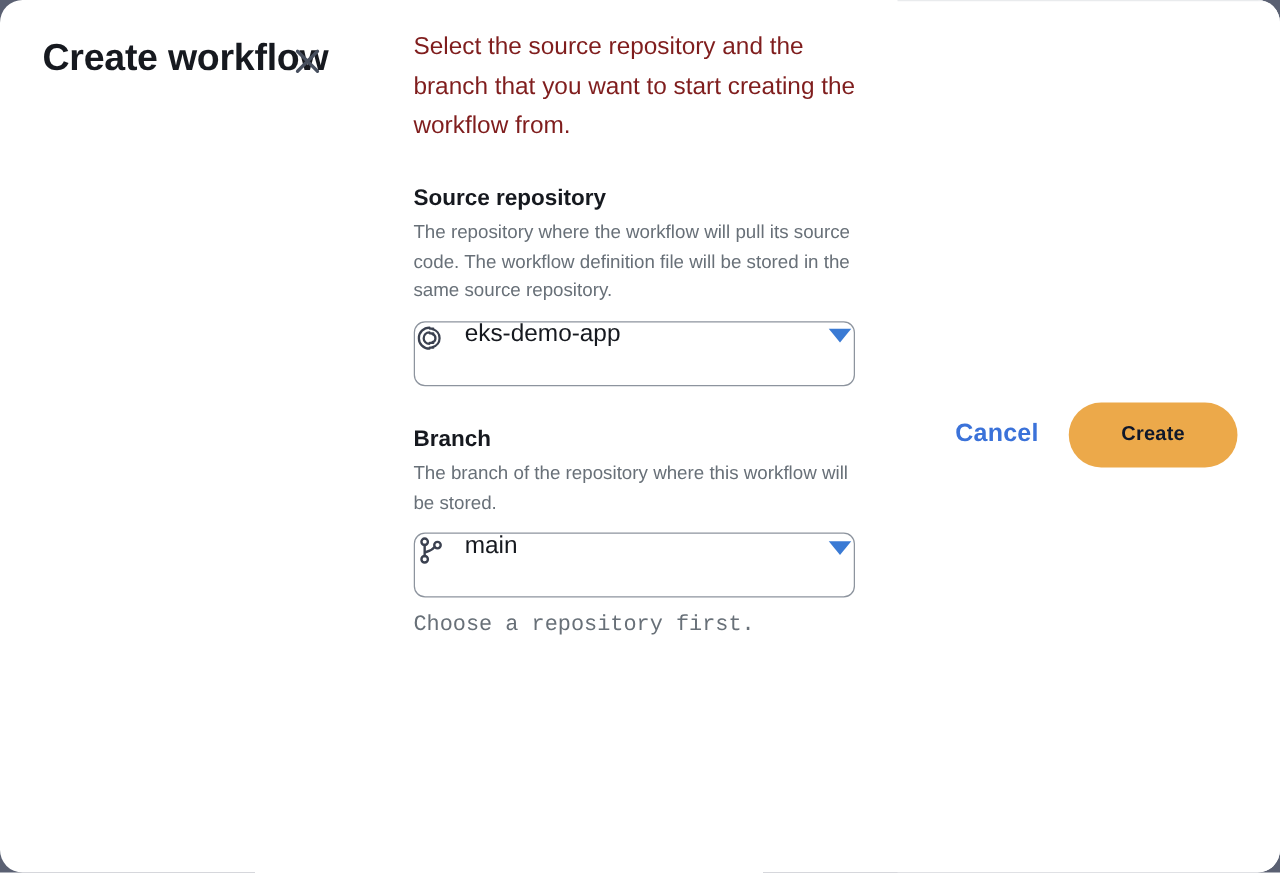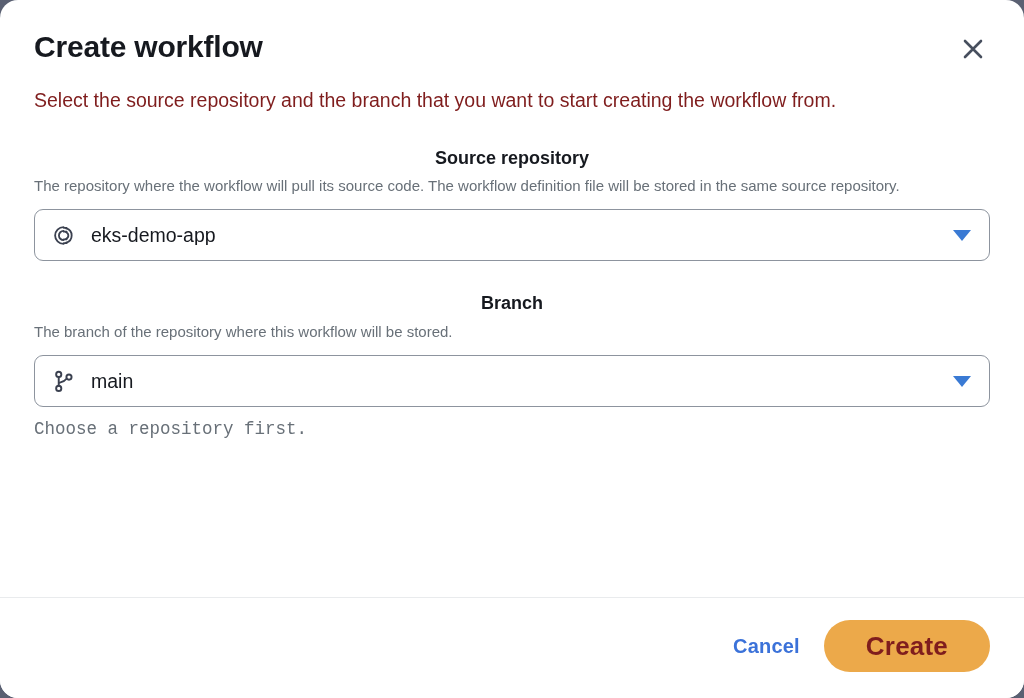--- a/index.html
+++ b/index.html
@@ -19,21 +19,21 @@
   .modal {
     position: absolute;
     left: 0;
     top: 0;
     width: 1024px;
     height: 698px;
     background: #ffffff;
     border-radius: 18px;
     box-sizing: border-box;
     display: flex;
-    flex-direction: column;
+    flex-direction: row;
     overflow: hidden;
   }
 
   
   .modal-header {
     position: relative;
     padding: 30px 34px 0 34px;
     flex: 0 0 auto;
   }
   .modal-title {
@@ -79,21 +79,20 @@
     margin-top: 29px;
   }
   .field-group.second {
     margin-top: 30px;
   }
   .field-label {
     font-size: 18px;
     font-weight: bold;
     color: #16191f;
     line-height: 1.35;
-    text-align: center;
   }
   .field-desc {
     font-size: 15px;
     color: #687078;
     line-height: 1.57;
     margin-top: 4px;
     max-width: 960px;
   }
   .field-hint {
     font-size: 17.5px;
@@ -105,22 +104,21 @@
 
   
   .select-control {
     position: relative;
     margin-top: 12px;
     height: 52px;
     border: 1px solid #8d949e;
     border-radius: 9px;
     background: #ffffff;
     display: flex;
-    align-items: center;
-    padding: 0 16px;
+    padding: 0 0;
     box-sizing: border-box;
     cursor: pointer;
   }
   .select-icon {
     flex: 0 0 auto;
     width: 26px;
     height: 26px;
     display: flex;
     align-items: center;
     justify-content: center;
@@ -169,23 +167,23 @@
     font-weight: bold;
     color: #3b72d9;
     background: transparent;
     border: none;
     padding: 8px 12px;
     cursor: pointer;
     font-family: "Liberation Sans", sans-serif;
     letter-spacing: 0.2px;
   }
   .create-button {
-    font-size: 26px;
-    font-weight: bold;
-    color: #7f1d1d;
+    font-size: 16px;
+    font-weight: bold;
+    color: #0f172a;
     background: #eca94a;
     border: none;
     border-radius: 26px;
     padding: 0 42px;
     height: 52px;
     line-height: 52px;
     cursor: pointer;
     font-family: "Liberation Sans", sans-serif;
     letter-spacing: 0.2px;
   }

